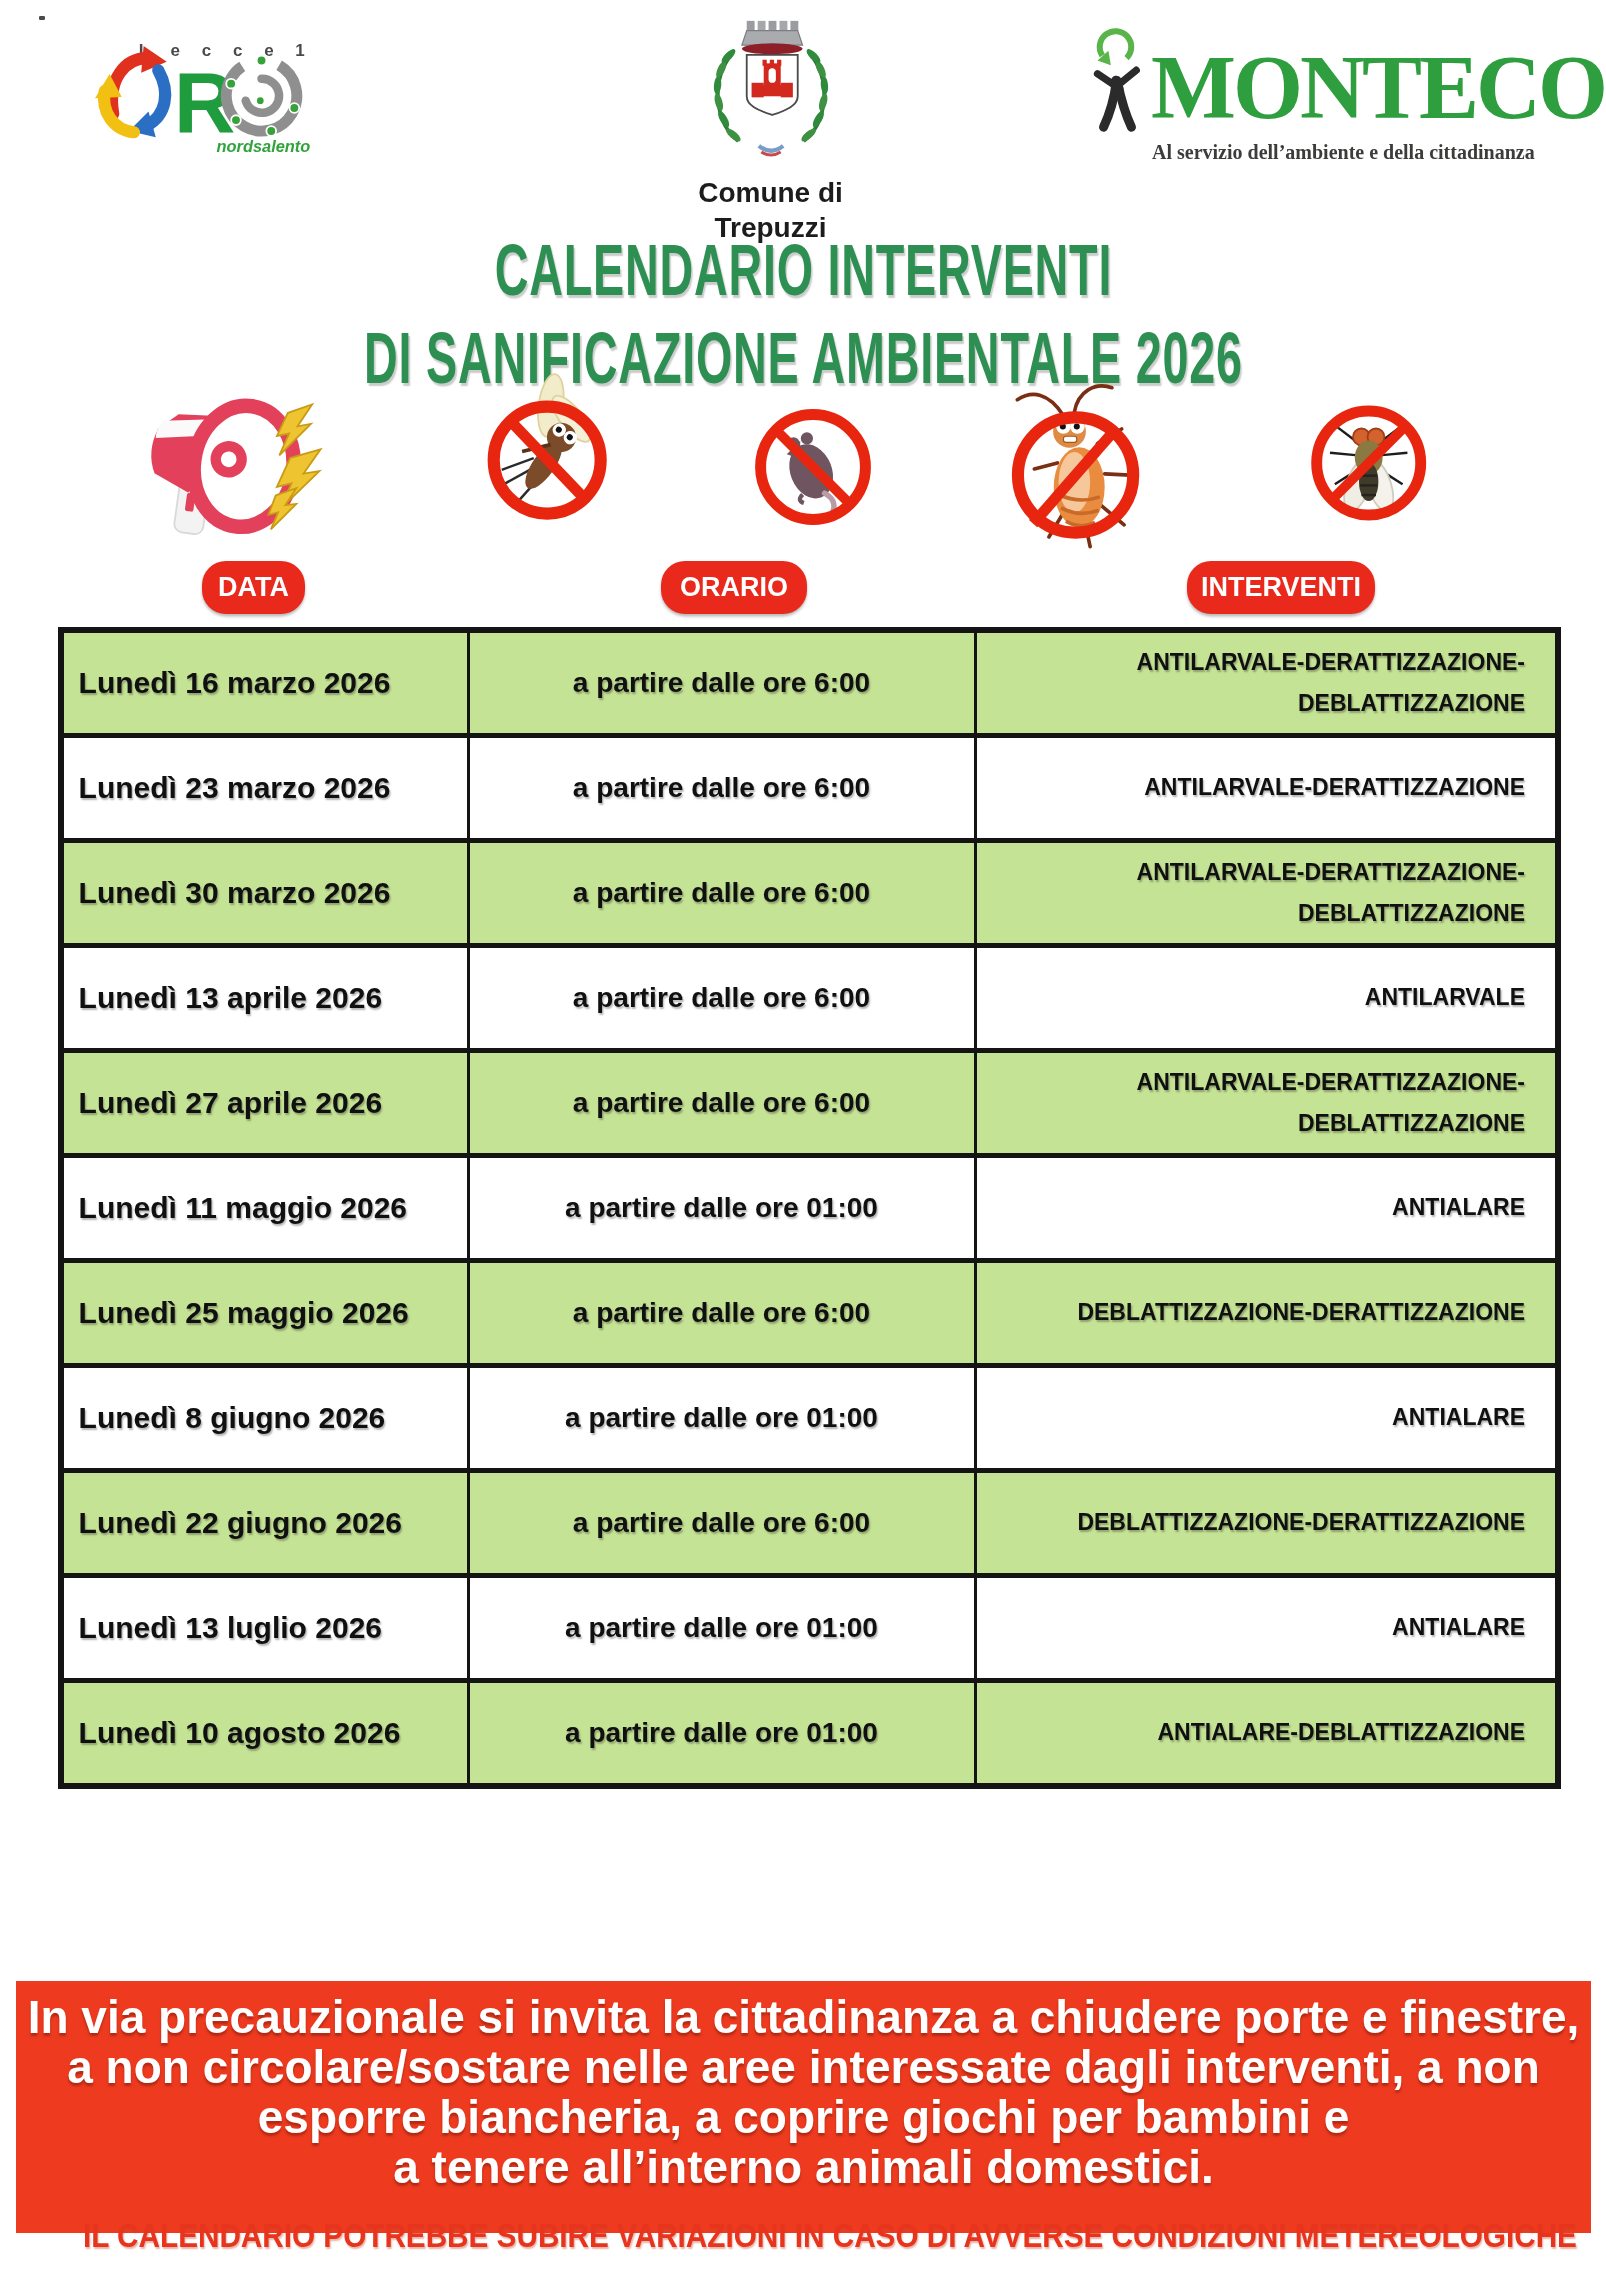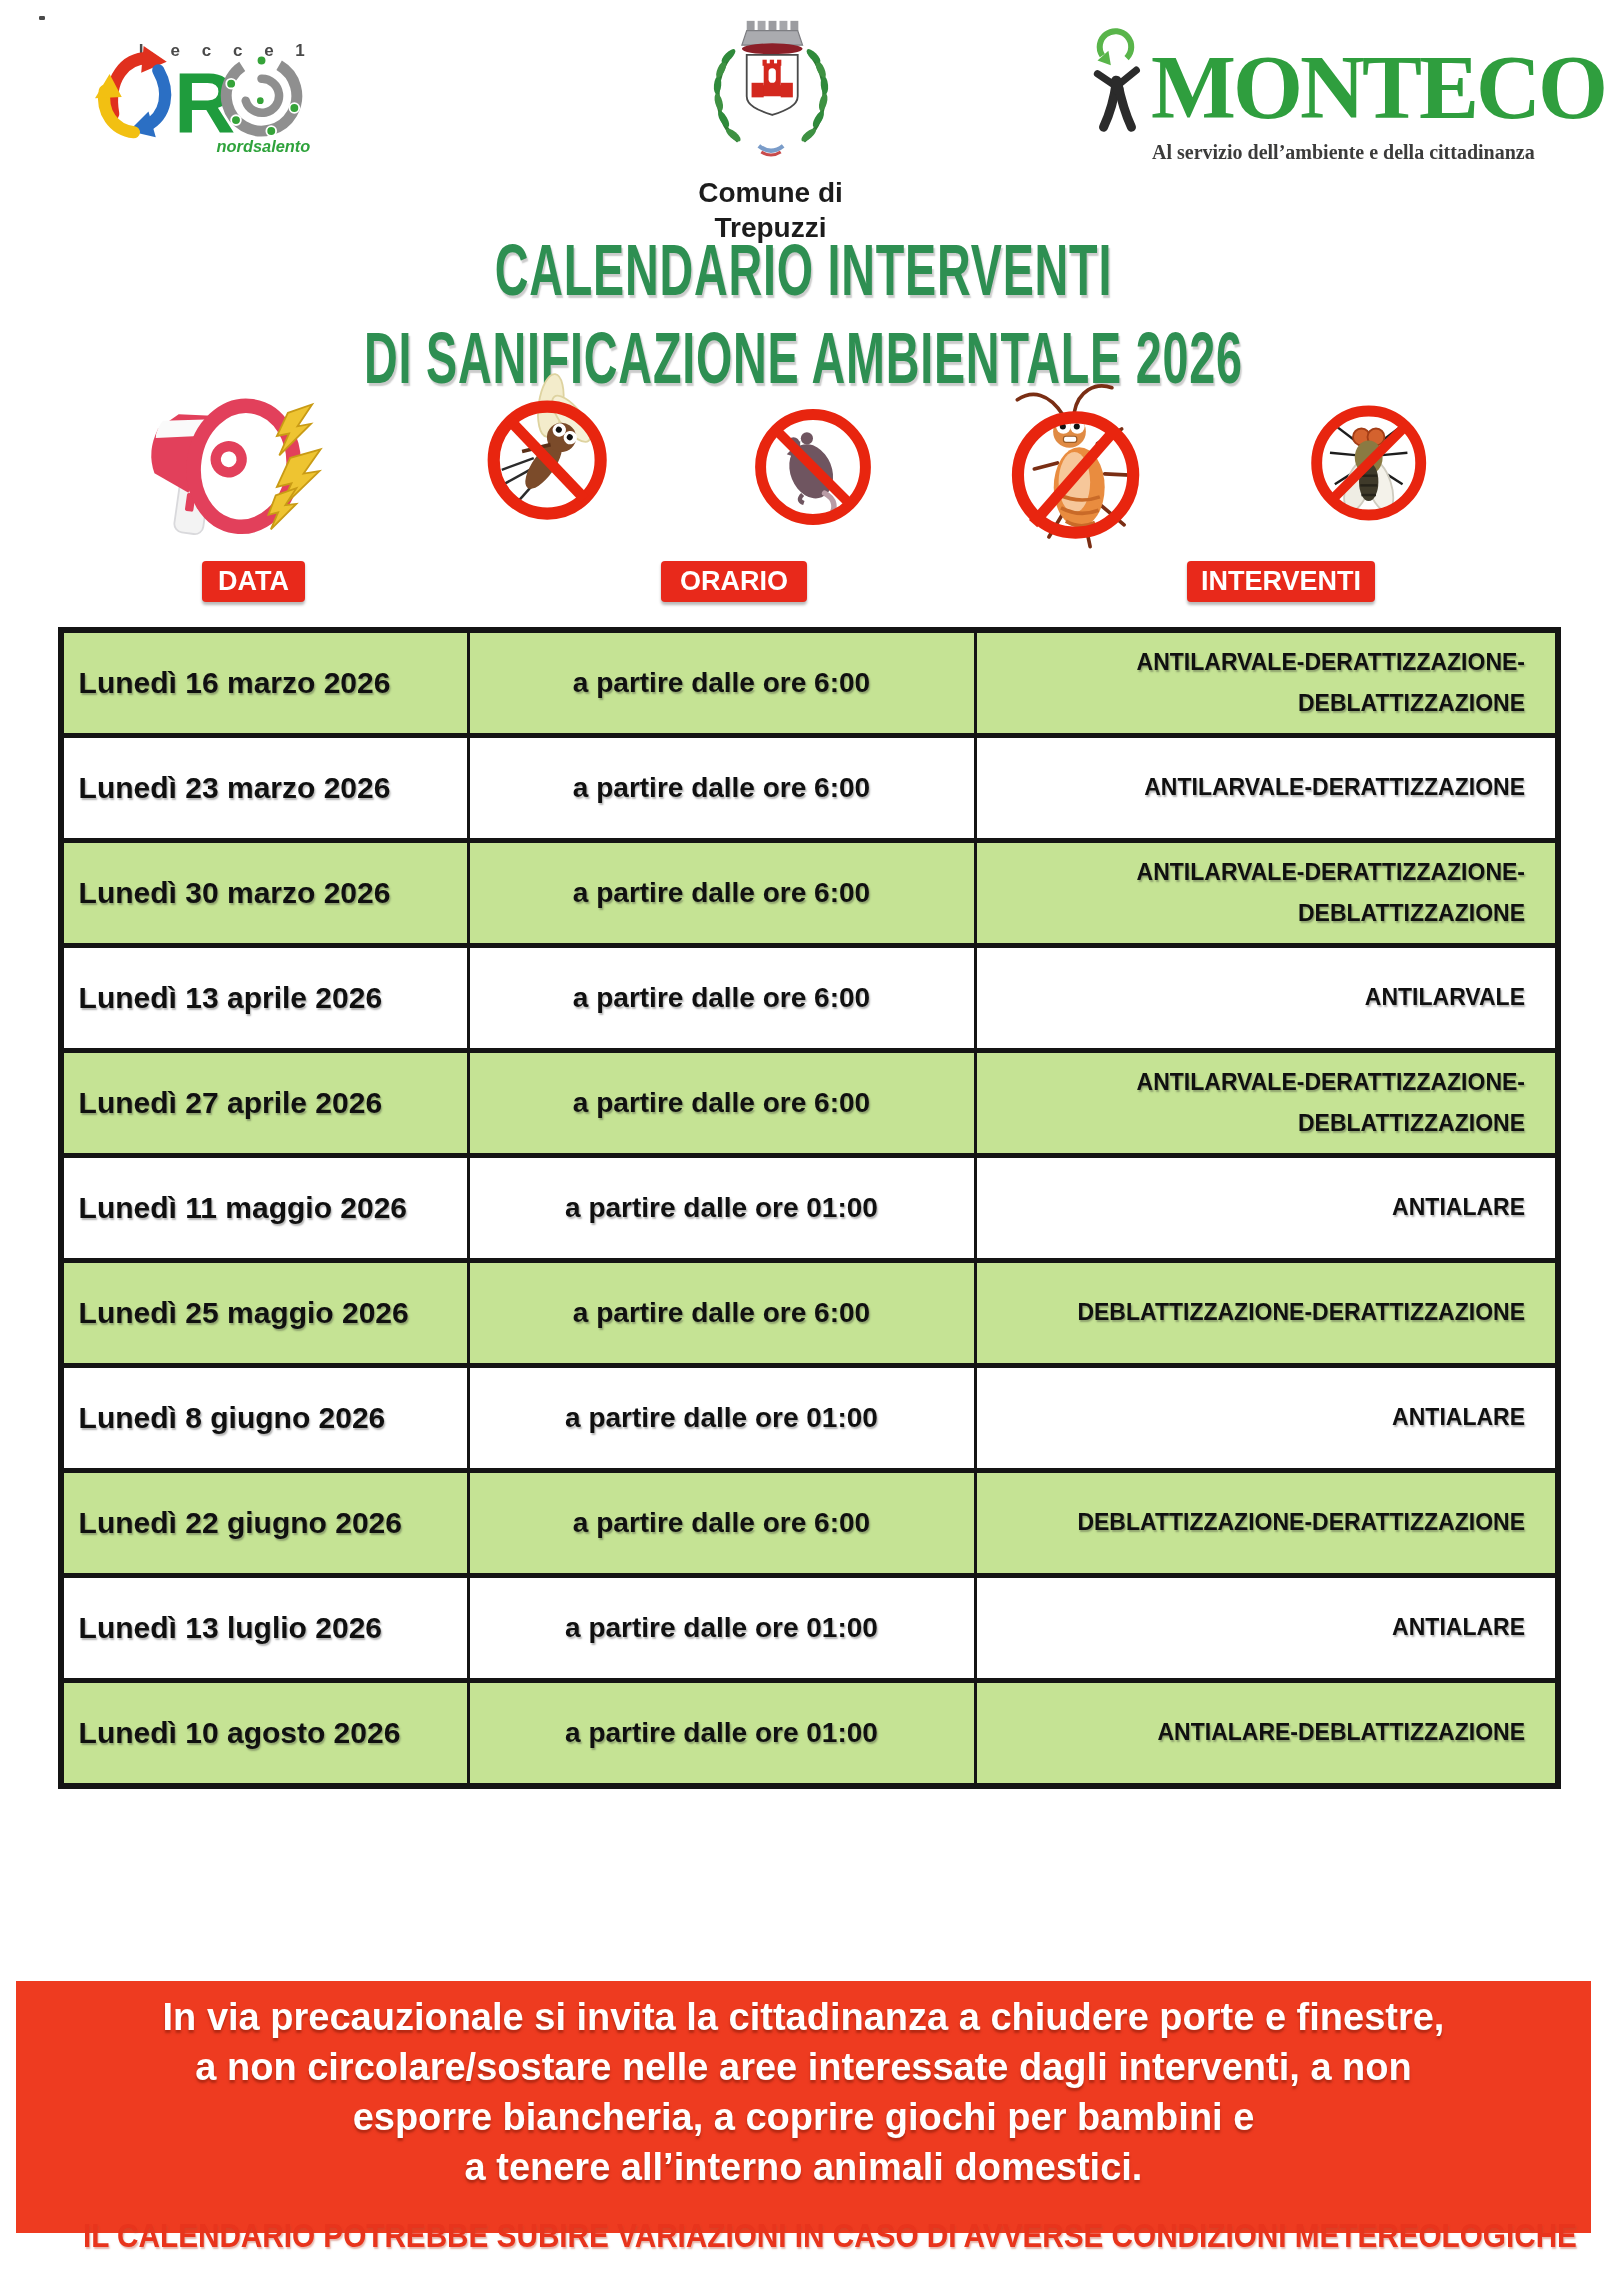--- a/index.html
+++ b/index.html
@@ -34,23 +34,23 @@
   .icons{position:absolute;top:386px;left:0;width:100%;height:188px;}
   .icons svg{position:absolute;overflow:visible;}
   .i-mega{left:135px;top:4.9px;}
   .i-mosq{left:479px;top:-11px;}
   .i-rat{left:749px;top:17px;}
   .i-roach{left:1005px;top:-8.5px;}
   .i-fly{left:1307px;top:13.4px;}
 
   
   .chip{
-    position:absolute;top:561px;height:41px;background:#E8291B;color:#fff;
+    position:absolute;top:561px;height:53px;background:#E8291B;color:#fff;
     font-weight:bold;font-size:27px;display:flex;align-items:center;justify-content:center;
-    border-radius:4px;box-shadow:0 2.4px 3px rgba(0,0,0,.28);letter-spacing:0px;
+    border-radius:24px;box-shadow:0 2.4px 3px rgba(0,0,0,.28);letter-spacing:0px;
   }
   .chip-data{left:202px;width:103px;}
   .chip-orario{left:661px;width:146px;}
   .chip-interventi{left:1187px;width:188px;}
 
   
   table.schedule{
     position:absolute;left:58px;top:627px;width:1497px;
     border-collapse:collapse;table-layout:fixed;border:6.7px solid #141414;background:#fff;
   }
@@ -61,21 +61,21 @@
     text-shadow:1.2px 1.8px 1.8px rgba(40,40,40,.35);
   }
   .schedule tr:nth-child(odd){background:#C5E394;}
   td.c-date{font-size:30px;text-align:left;padding-left:14.6px;}
   td.c-time{font-size:28px;text-align:center;}
   td.c-interv{font-size:23px;text-align:right;line-height:1.8;padding:0 30px;margin-left:20px;}
 
   
   .banner{
     position:absolute;left:16px;top:1981px;width:1575px;height:252px;background:#EE3B20;
-    color:#ffffff;text-align:center;font-weight:bold;font-size:38px;line-height:50px;
+    color:#ffffff;text-align:center;font-weight:bold;font-size:46px;line-height:50px;
     padding-top:11px;box-sizing:border-box;text-shadow:0 3px 2.4px rgba(130,25,8,.55);
   }
   .disclaimer{
     position:absolute;left:0;top:2209px;width:100%;text-align:center;color:#E8341C;margin-top:8px;
   }
   .disclaimer>span{
     display:inline-block;font-weight:bold;font-size:33px;letter-spacing:0;
     transform:scaleX(0.9);transform-origin:center;white-space:nowrap;
     text-shadow:1.2px 2.4px 1.8px rgba(190,70,45,.4);
   }

